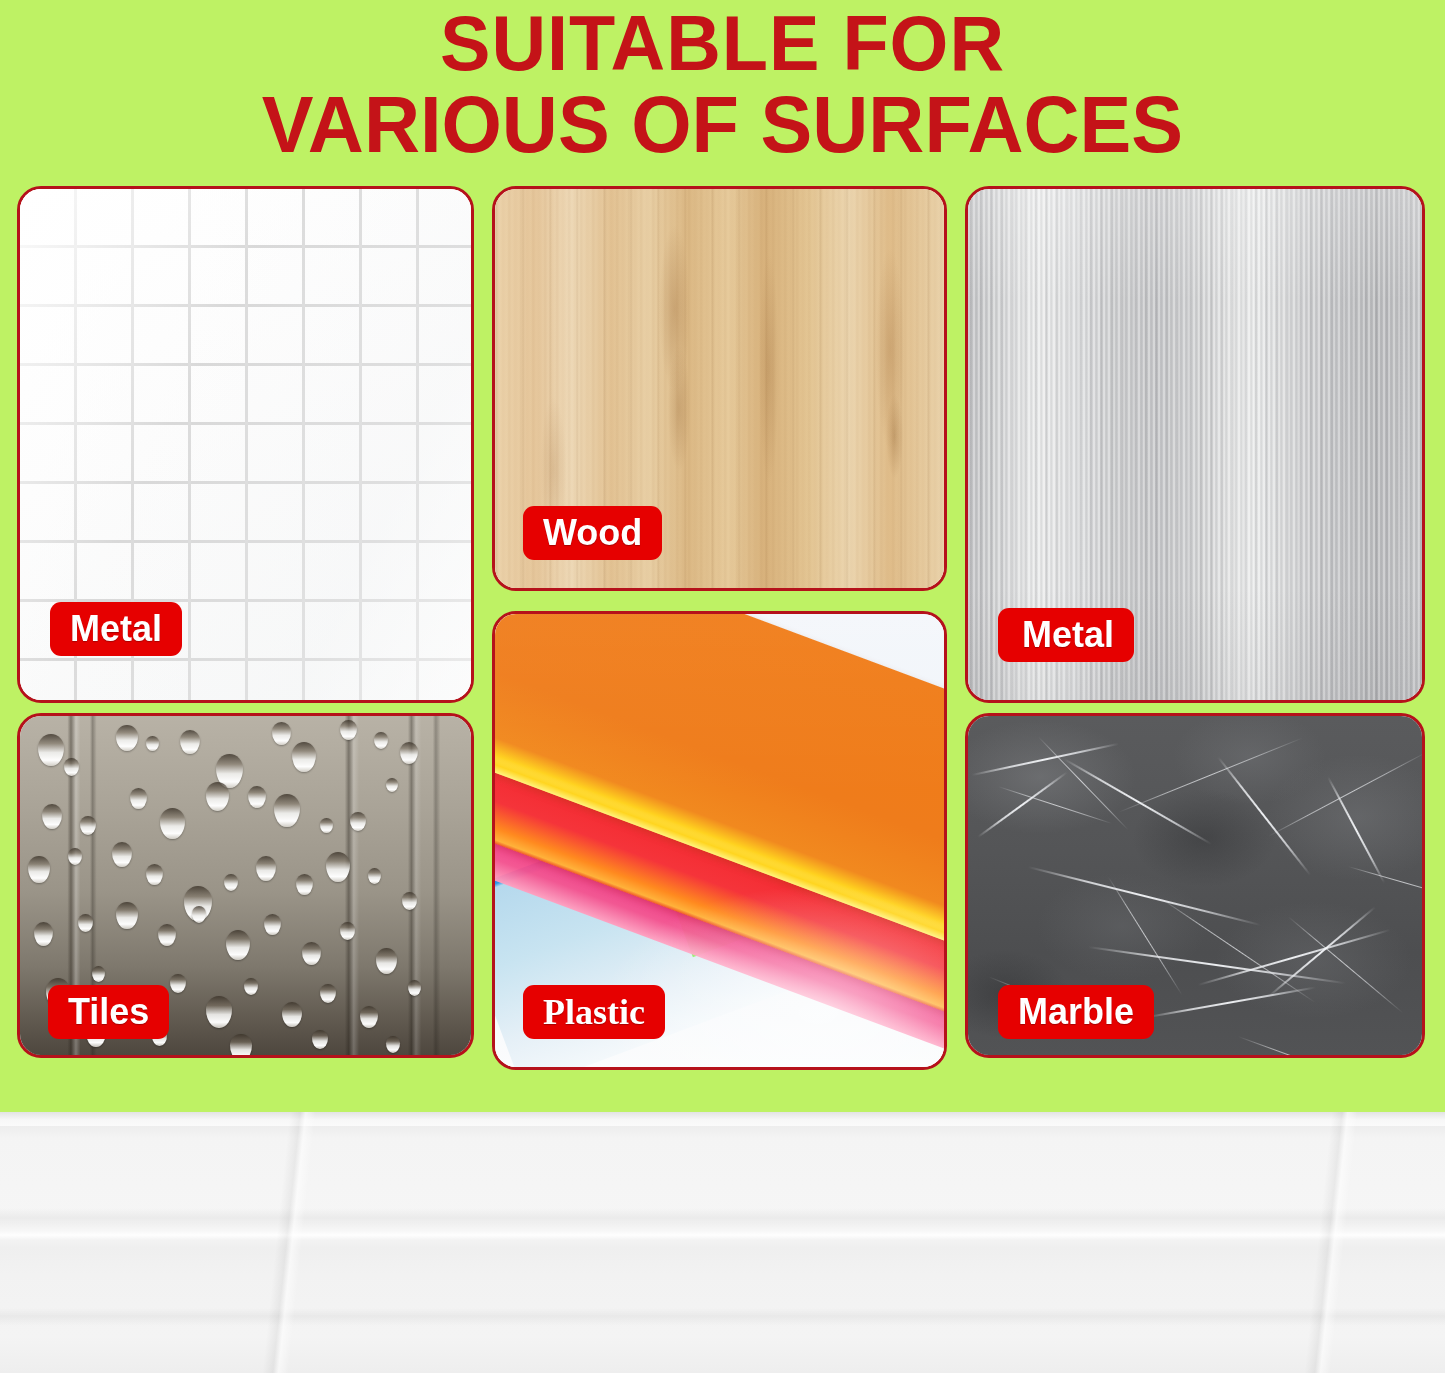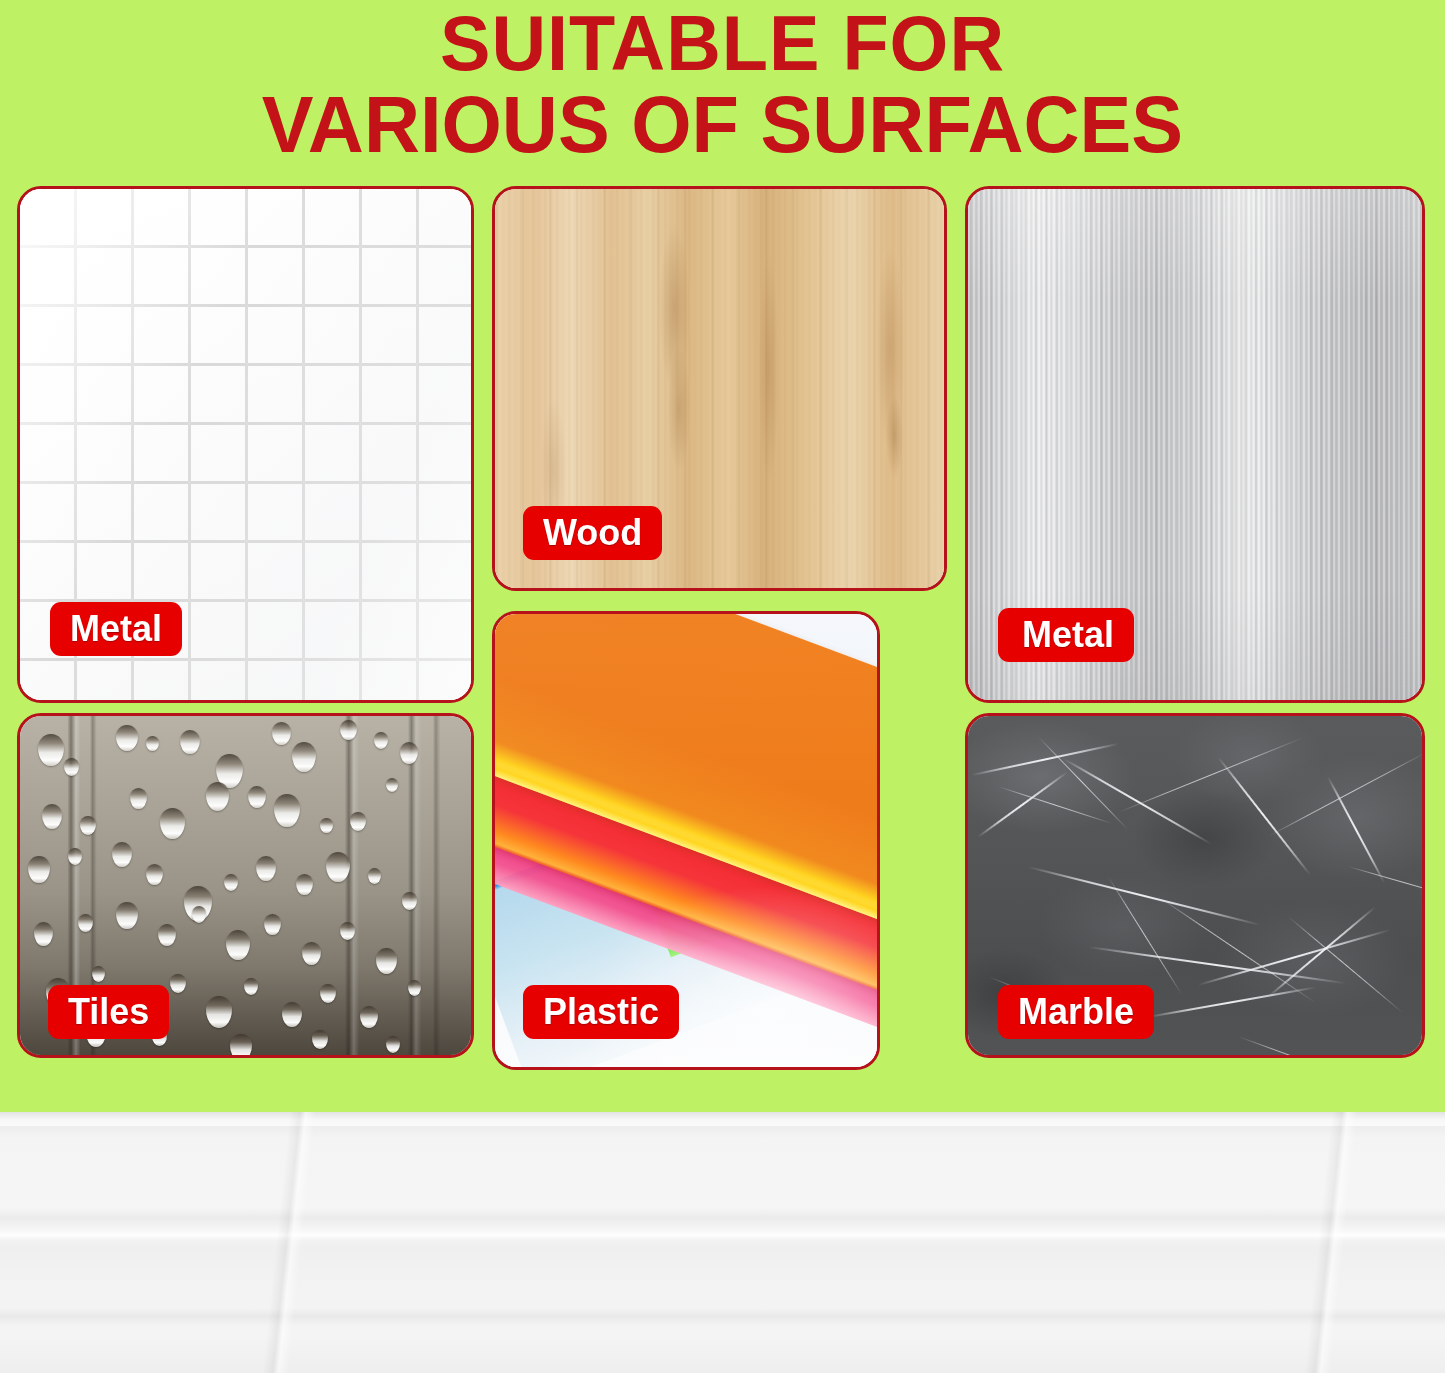--- a/index.html
+++ b/index.html
@@ -205,21 +205,21 @@
       rgba(58,50,40,0.80) 0%,
       rgba(120,110,96,0.55) 30%,
       rgba(240,240,238,0.92) 58%,
       rgba(255,255,255,0.98) 82%,
       rgba(215,212,205,0.85) 100%);
     box-shadow: 0 1px 2px rgba(0,0,0,0.30);
   }
   #badge-glass { left: 28px; bottom: 16px; }
 
   
-  #panel-plastic { left: 492px; top: 611px; width: 388px; height: 459px; }
+  #panel-plastic { left: 492px; top: 611px; width: 455px; height: 459px; font-family: Liberation Serif, serif; }
   .plastic-surface {
     background: linear-gradient(to bottom, #f4f7fb 0%, #eef3f8 55%, #fbfcfd 100%);
   }
   .sheet {
     position: absolute;
     left: -40%;
     width: 180%;
   }
   
   .sheet-orange {

